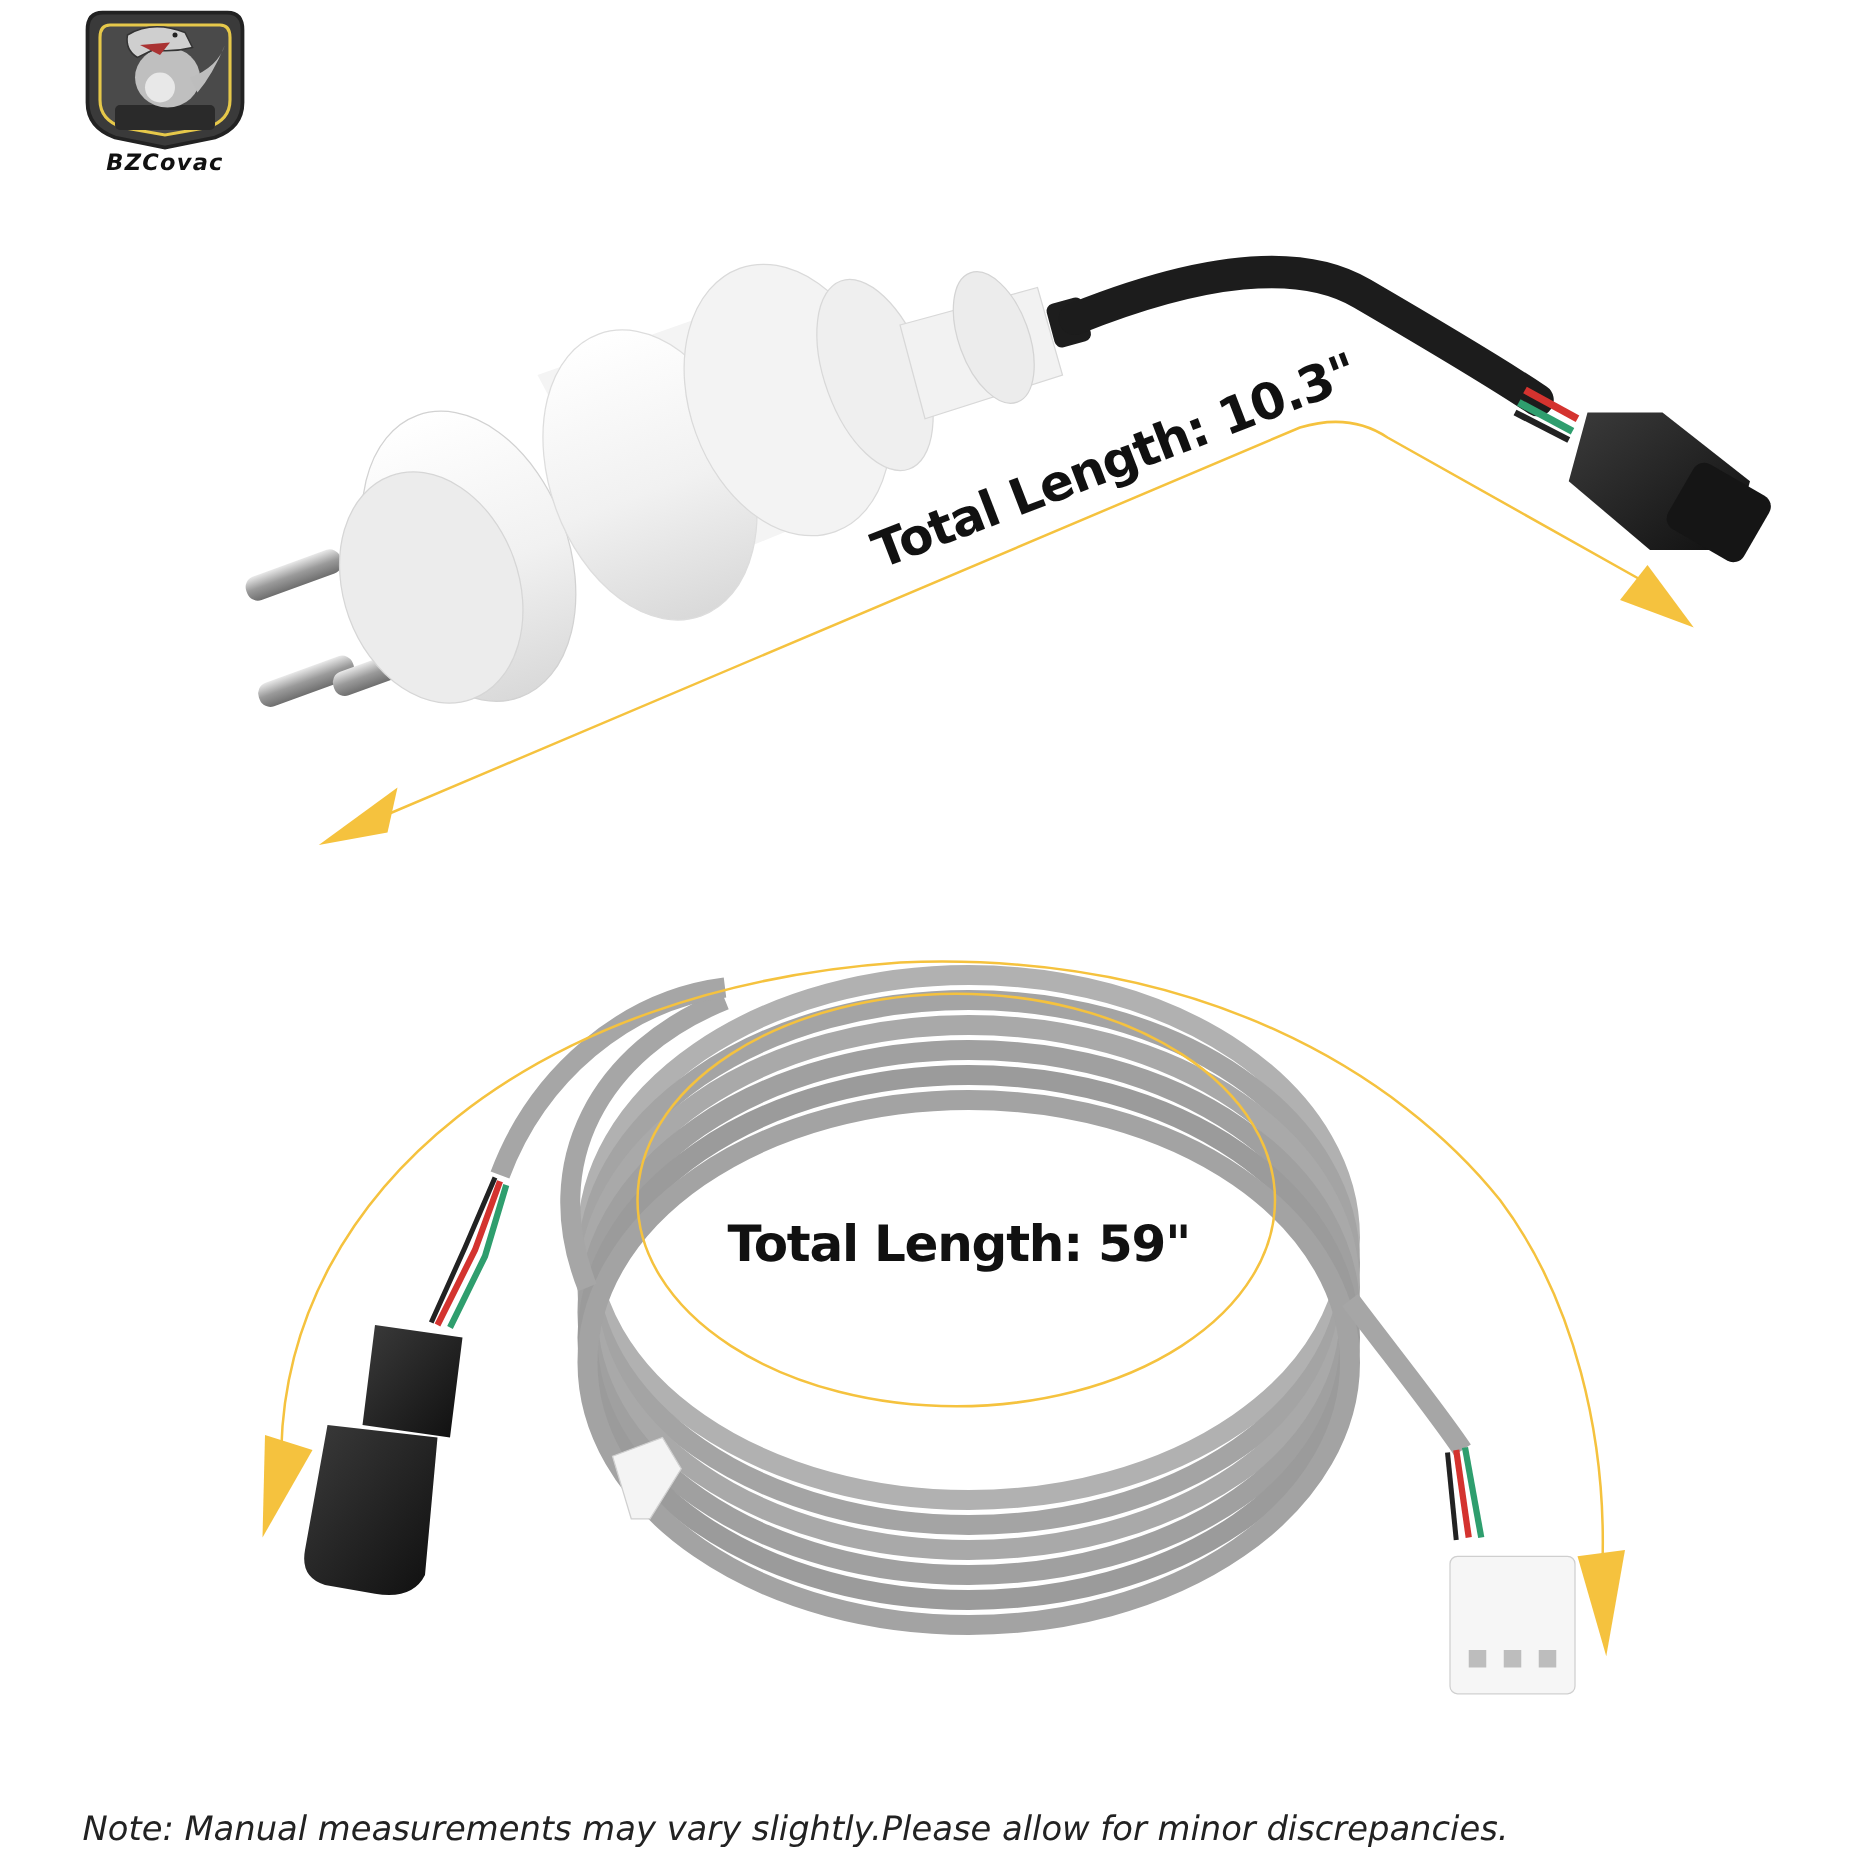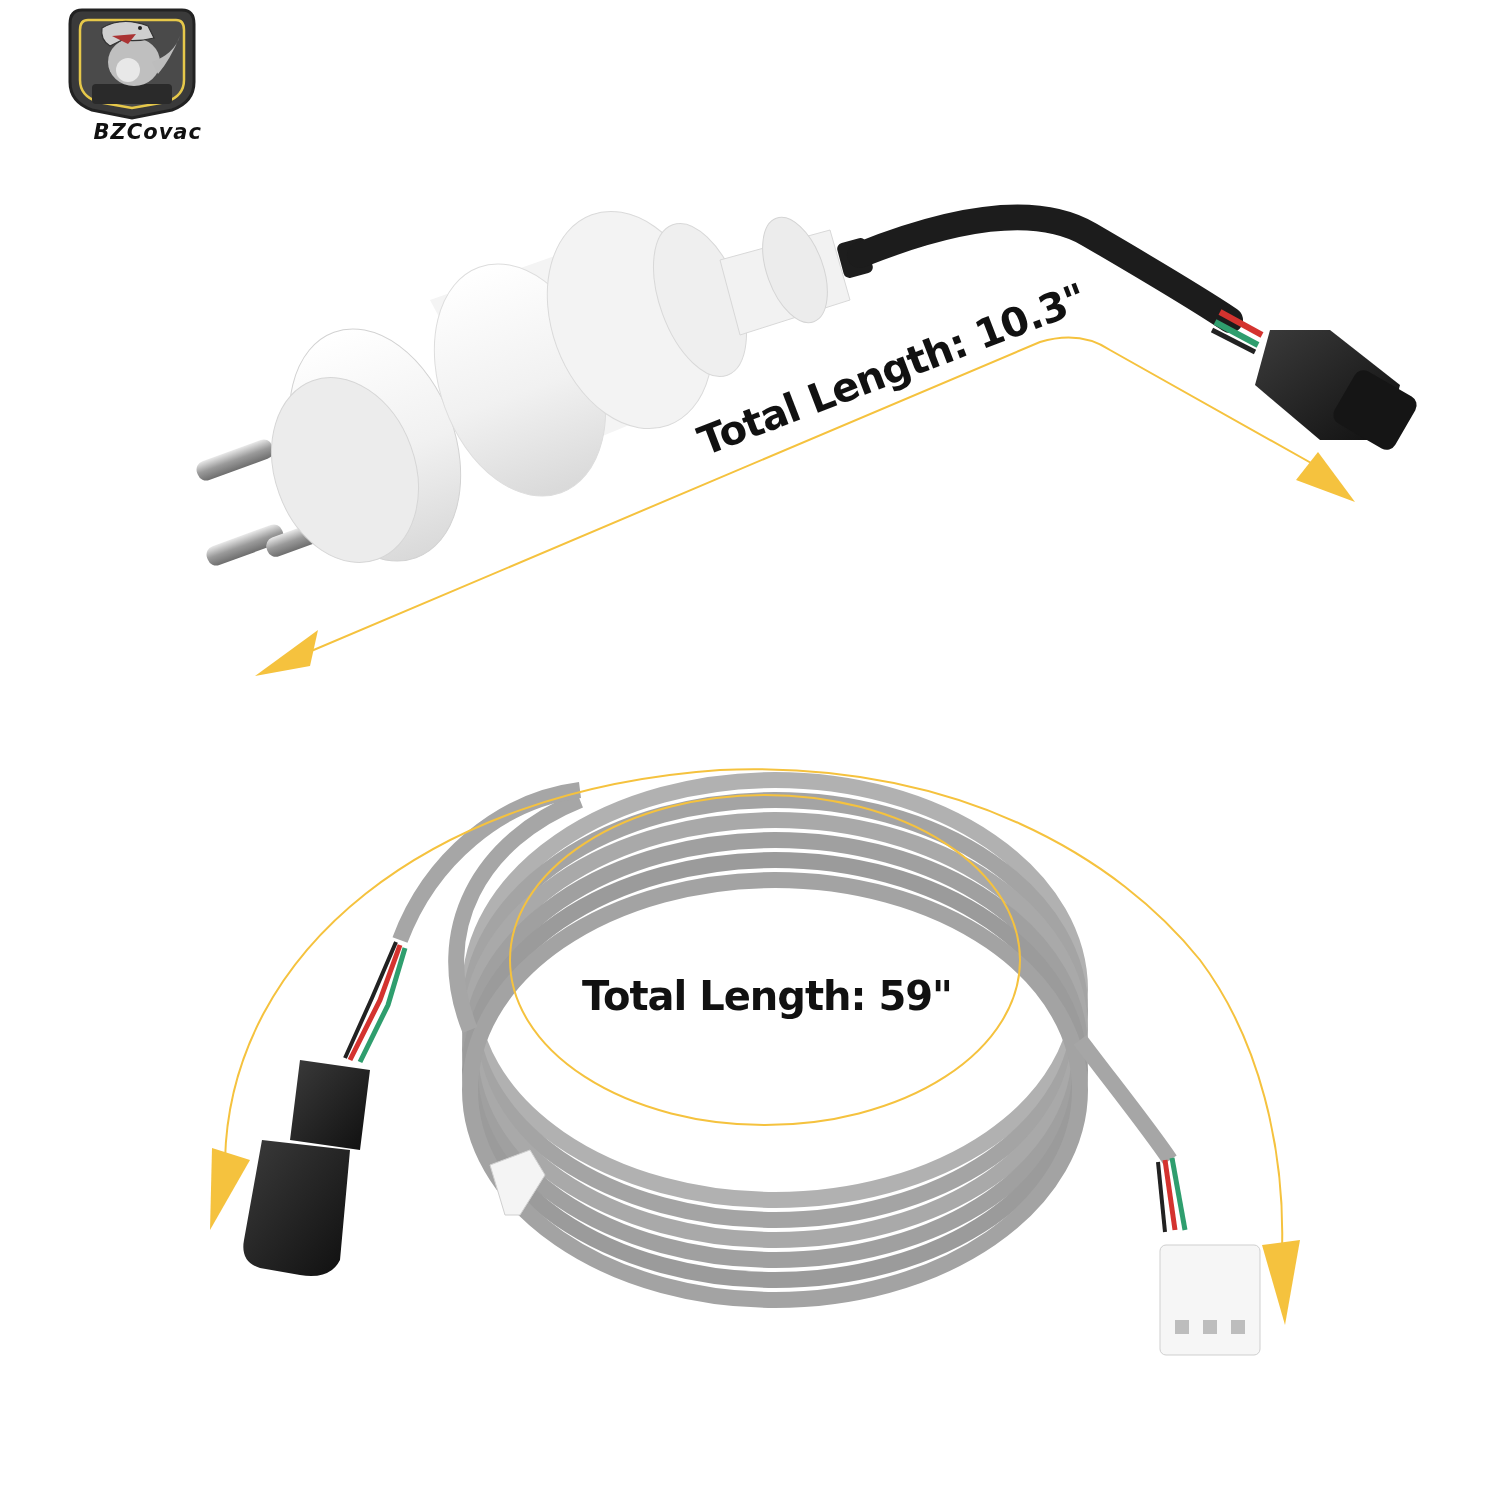--- a/index.html
+++ b/index.html
@@ -1,18 +1,18 @@
 <!DOCTYPE html>
 <html><head>
 <meta charset="utf-8">
 <style>
   html,body{margin:0;padding:0;background:#ffffff;}
   #stage{position:relative;width:1485px;height:1485px;overflow:hidden;background:#ffffff;font-family:"Liberation Sans",sans-serif;}
   .logo{position:absolute;left:62px;top:2px;width:140px;height:148px;}
-  .logo-text{position:absolute;left:0;top:118px;width:140px;text-align:right;font-family:"DejaVu Sans",sans-serif;font-weight:bold;font-style:italic;font-size:21px;letter-spacing:1px;color:#111;}
+  .logo-text{position:absolute;left:0;top:118px;width:140px;text-align:center;font-family:"DejaVu Sans",sans-serif;font-weight:bold;font-style:italic;font-size:18px;letter-spacing:1px;color:#111;}
   .art{position:absolute;left:0;top:0;}
   .label{position:absolute;font-family:"DejaVu Sans",sans-serif;font-weight:bold;color:#111;white-space:nowrap;}
   .label-top{left:700px;top:420px;font-size:40px;transform:rotate(-21deg);transform-origin:left center;letter-spacing:-1px;}
   .label-bottom{left:582px;top:973px;font-size:40px;letter-spacing:-1px;}
   .note{position:absolute;left:66px;top:1448px;font-family:"DejaVu Sans",sans-serif;font-style:italic;font-size:27px;color:#222;font-weight:normal;letter-spacing:0px;}
 </style>
 </head>
 <body>
 
 <div id="stage">
@@ -126,13 +126,14 @@
       <path d="M225 1160 C 230 950, 430 790, 720 770 C 960 760, 1120 860, 1200 960 C 1260 1040, 1285 1150, 1282 1250"></path>
       <ellipse cx="765" cy="960" rx="255" ry="165"></ellipse>
       <polygon points="210,1230 212,1148 250,1160" fill="#f5c23e" stroke="none"></polygon>
       <polygon points="1285,1325 1262,1245 1300,1240" fill="#f5c23e" stroke="none"></polygon>
     </g>
   </svg>
 
   <div class="label label-top">Total Length: 10.3"</div>
   <div class="label label-bottom">Total Length: 59"</div>
 
+  <div class="note">Note: Manual measurements may vary slightly.Please allow for minor discrepancies.</div>
 </div>
 
 </body></html>

